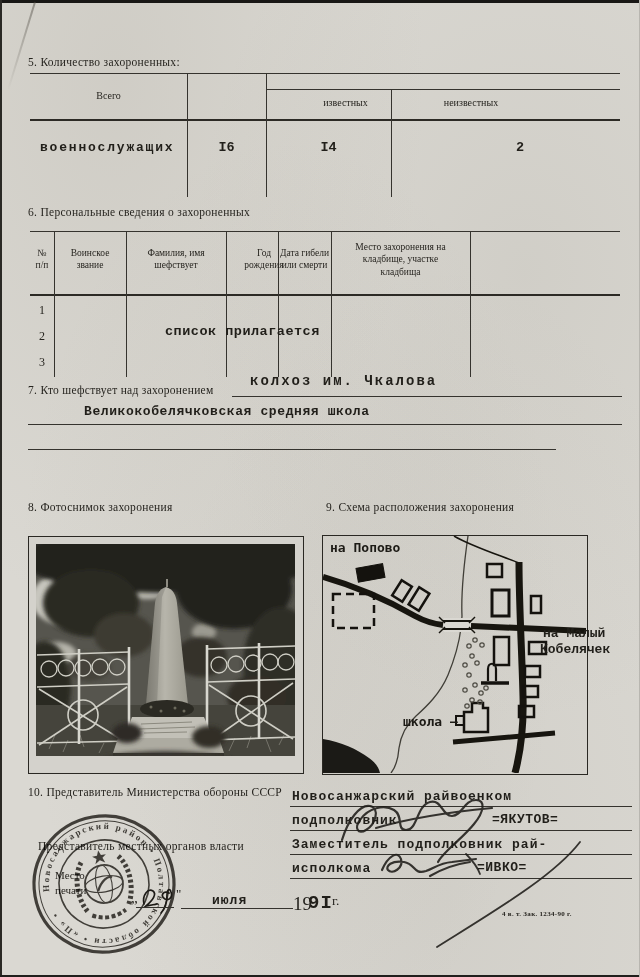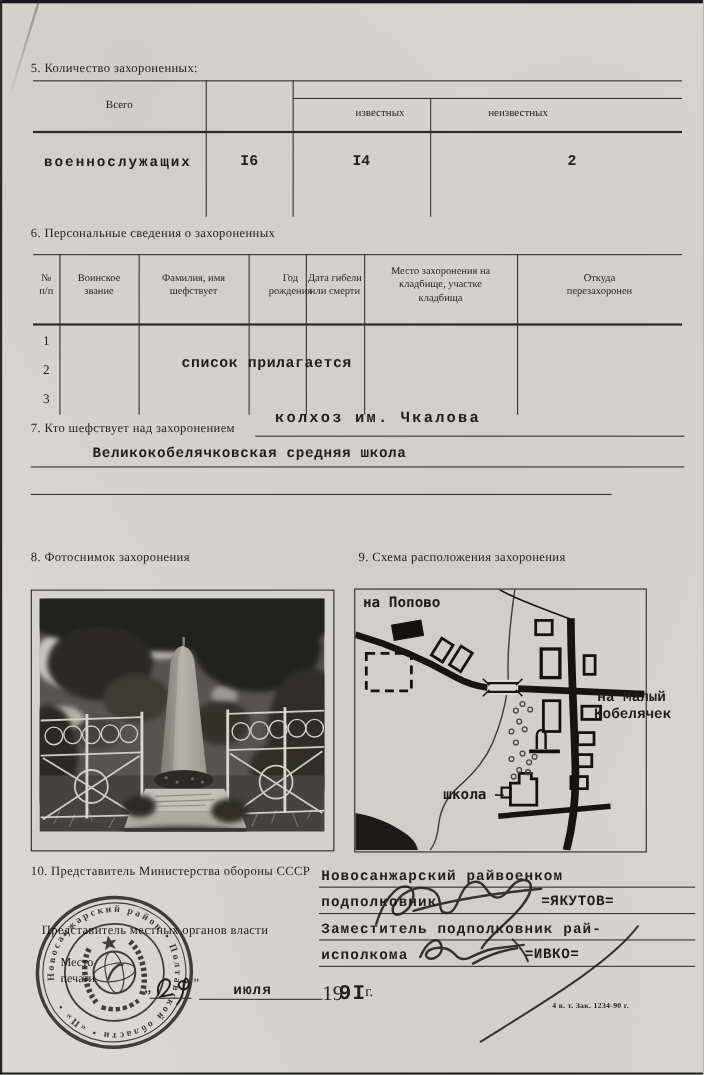--- a/index.html
+++ b/index.html
@@ -80,22 +80,20 @@
 звание</div>
   <div class="abs serif hdr6 ctr" style="left:126px; top:247px; width:100px;">Фамилия, имя
 шефствует</div>
   <div class="abs serif hdr6 ctr" style="left:226px; top:247px; width:52px;margin-left:12px;">Год
 рождения</div>
   <div class="abs serif hdr6 ctr" style="left:278px; top:247px; width:53px;">Дата гибели
 или смерти</div>
   <div class="abs serif hdr6 ctr" style="left:331px; top:241px; width:139px;">Место захоронения на
 кладбище, участке
 кладбища</div>
-  <div class="abs serif hdr6 ctr" style="left:470px; top:247px; width:150px;">Откуда
-перезахоронен</div>
 
   <div class="abs serif ctr" style="left:34px; top:303px; width:16px; font-size:12px;">1</div>
   <div class="abs serif ctr" style="left:34px; top:329px; width:16px; font-size:12px;">2</div>
   <div class="abs serif ctr" style="left:34px; top:355px; width:16px; font-size:12px;">3</div>
   <div class="abs mono" style="left:165px; top:324px; font-size:13.5px; letter-spacing:.5px;">список прилагается</div>
 
   <div class="abs serif sect" style="left:28px; top:384px;">7. Кто шефствует над захоронением</div>
   <div class="abs mono typ14" style="left:250px; top:373px;">колхоз им. Чкалова</div>
   <div class="hline" style="left:232px; top:396px; width:390px;"></div>
   <div class="abs mono typ13" style="left:84px; top:404px;">Великокобелячковская средняя школа</div>

